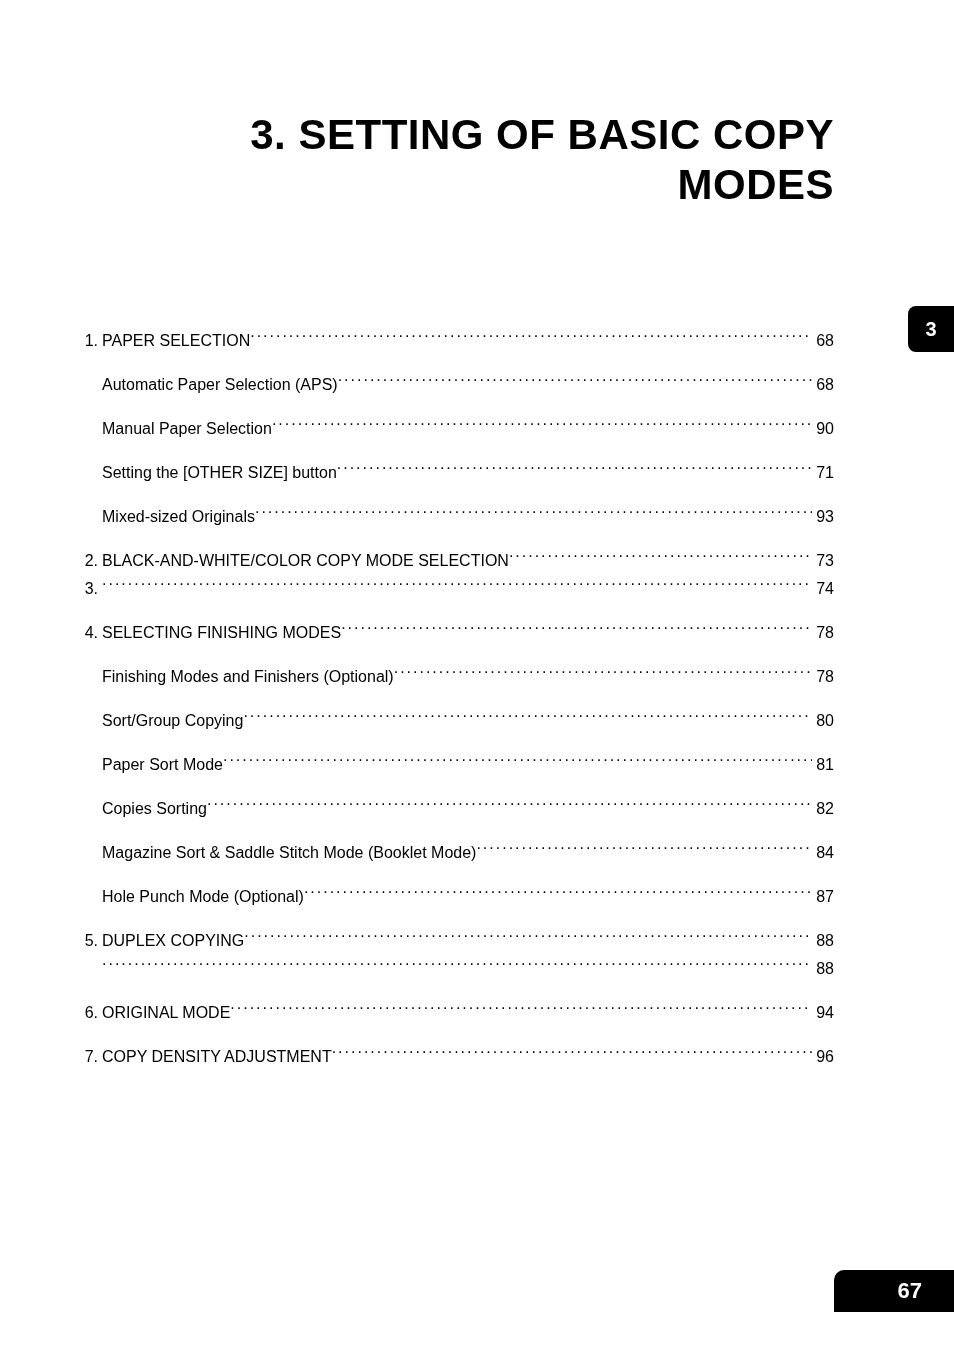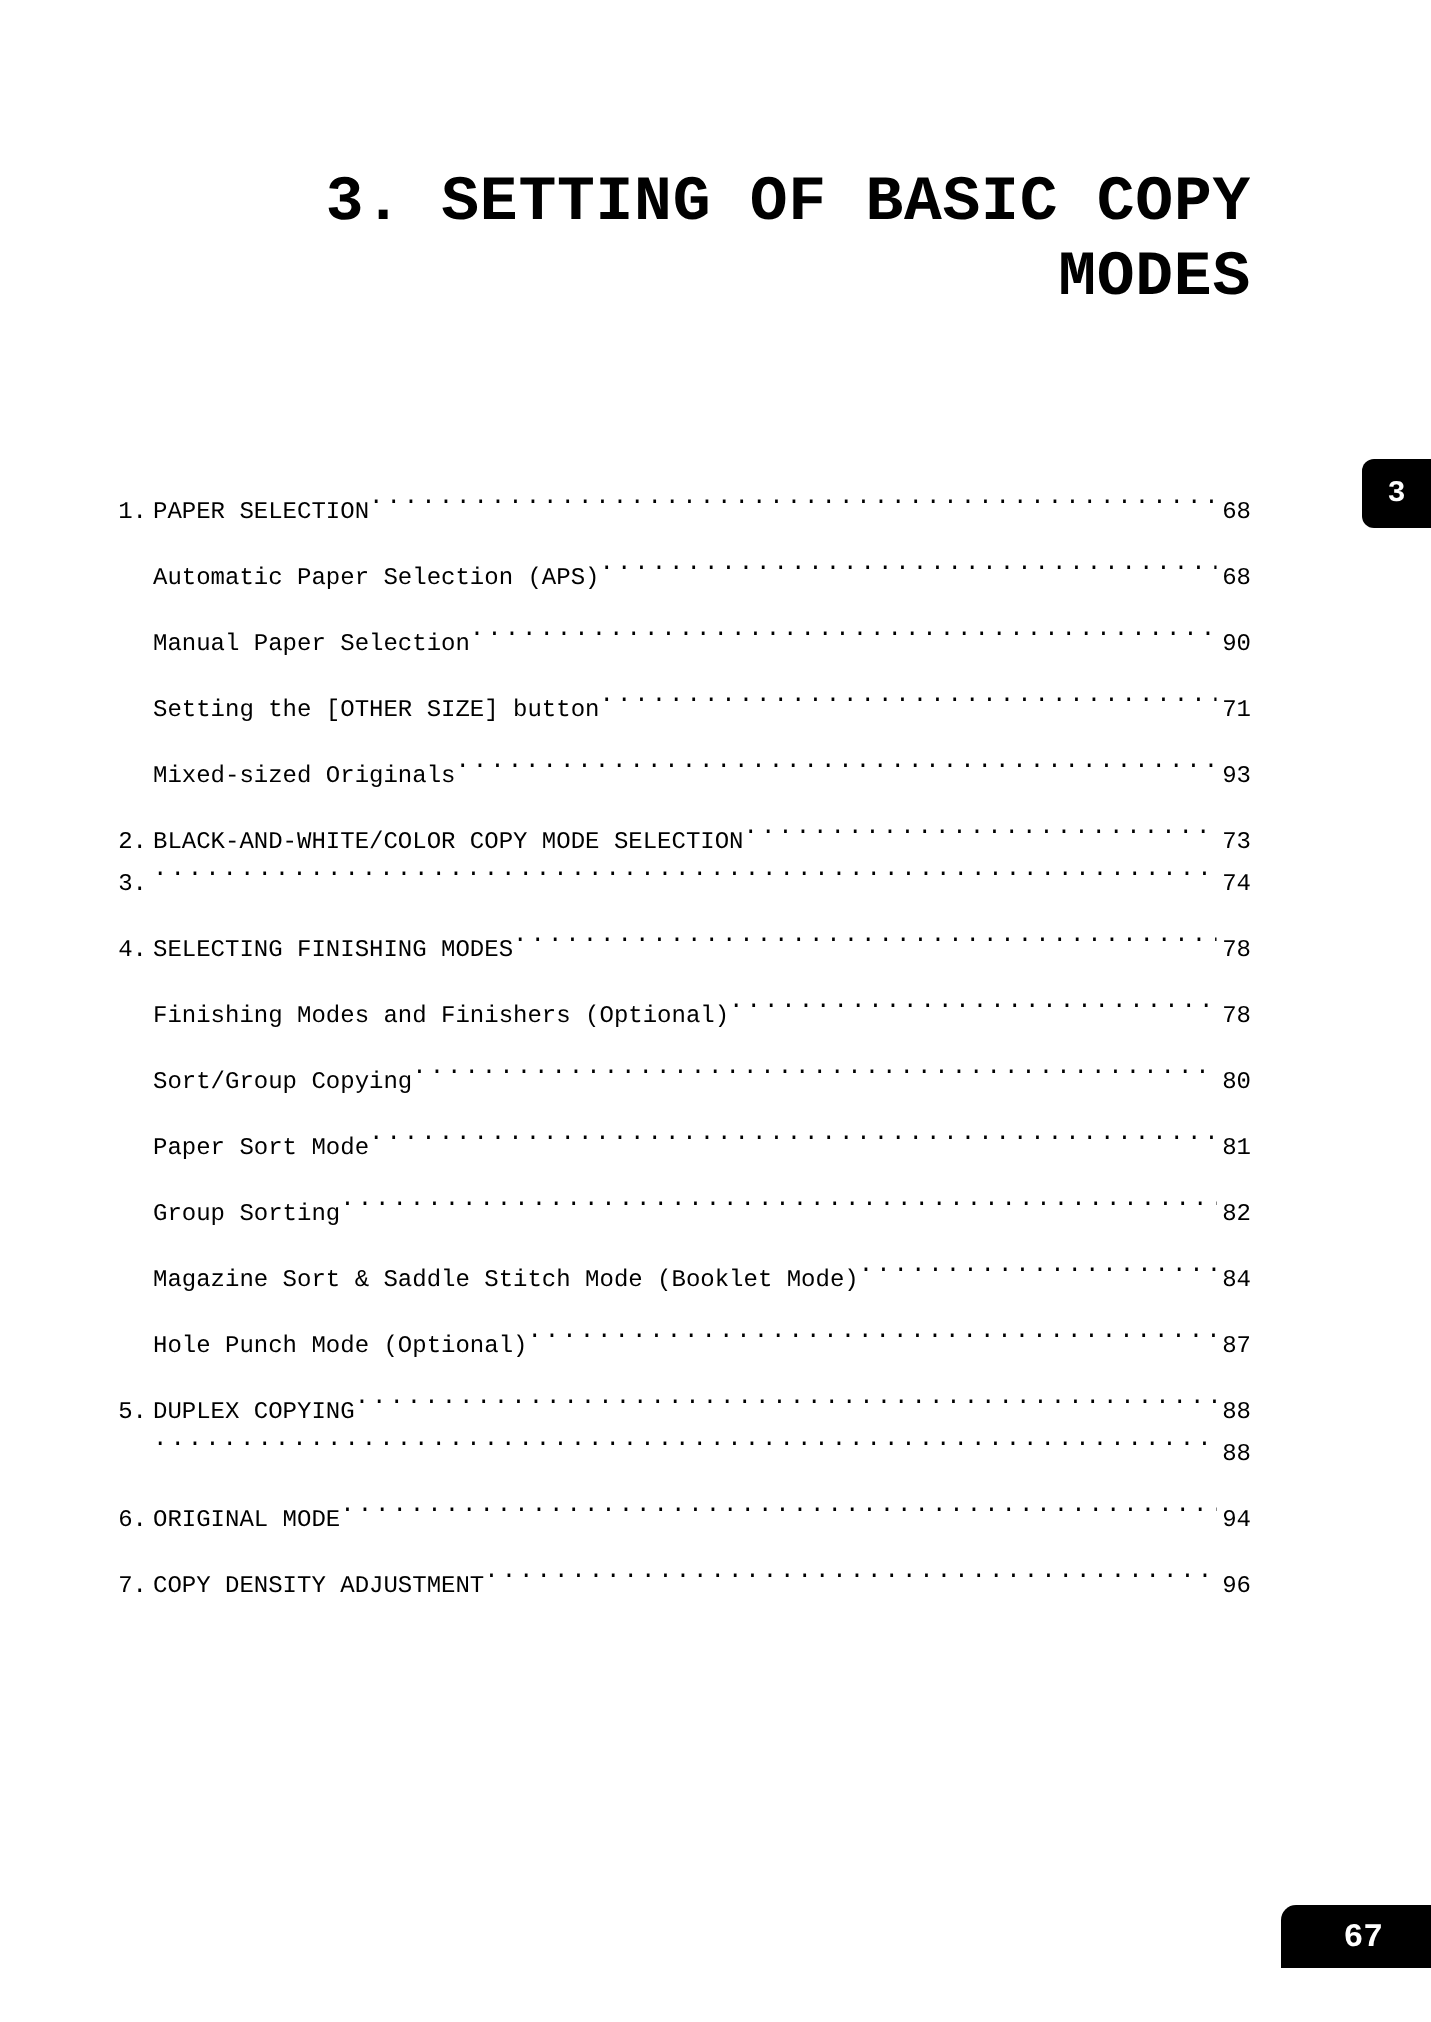--- a/index.html
+++ b/index.html
@@ -1,28 +1,28 @@
 <!DOCTYPE html>
 <html><head>
 <meta charset="utf-8">
 <style>
   * { box-sizing: border-box; margin: 0; padding: 0; }
   html, body { width: 954px; height: 1348px; background: #fff; font-family: Arial, Helvetica, sans-serif; color: #000; }
-  .page { position: relative; width: 954px; height: 1348px; padding: 110px 120px 0 78px; font-family: Liberation Mono, monospace; }
+  .page { position: relative; width: 954px; height: 1348px; padding: 110px 120px 0 78px; }
   .title { font-size: 42px; font-weight: 700; text-align: right; line-height: 1.2; letter-spacing: 0.5px; margin-right: 0; }
   .side-tab { position: absolute; right: 0; top: 306px; width: 46px; height: 46px; background: #000; border-radius: 8px 0 0 8px; color: #fff; font-weight: 700; font-size: 20px; display: flex; align-items: center; justify-content: center; }
   .toc { margin-top: 100px; }
   .toc-row { display: flex; align-items: baseline; font-size: 16px; line-height: 28px; white-space: nowrap; }
   .toc-num { width: 24px; flex: 0 0 24px; text-align: right; padding-right: 4px; }
   .toc-label { flex: 0 0 auto; margin-top: 16px; }
   .toc-dots { flex: 1 1 auto; overflow: hidden; position: relative; height: 1em; }
   .toc-dots::after { content: "............................................................................................................................................................................................................"; position: absolute; left: 0; bottom: 0; letter-spacing: 2px; color: #000; font-size: 16px; }
   .toc-page { flex: 0 0 auto; padding-left: 4px; }
   .sub .toc-num { visibility: hidden; }
-  .footer-tab { position: absolute; right: 0; bottom: 36px; width: 100px; height: 42px; background: #000; border-radius: 10px 0 0 0; color: #fff; font-weight: 700; font-size: 22px; display: flex; align-items: center; justify-content: flex-end; padding-right: 32px; }
+  .footer-tab { position: absolute; right: 0; bottom: 36px; width: 120px; height: 42px; background: #000; border-radius: 10px 0 0 0; color: #fff; font-weight: 700; font-size: 22px; display: flex; align-items: center; justify-content: flex-end; padding-right: 32px; }
 </style>
 </head>
 <body>
 
 <div class="page">
   <h1 class="title">
     <span>3. SETTING OF BASIC COPY</span><br>
     <span>MODES</span>
   </h1>
 
@@ -91,21 +91,21 @@
         <span class="toc-page">80</span>
       </div>
       <div class="toc-row sub">
         <span class="toc-num"></span>
         <span class="toc-label">Paper Sort Mode</span>
         <span class="toc-dots"></span>
         <span class="toc-page">81</span>
       </div>
       <div class="toc-row sub">
         <span class="toc-num"></span>
-        <span class="toc-label">Group Sorting</span>
+        <span class="toc-label">Copies Sorting</span>
         <span class="toc-dots"></span>
         <span class="toc-page">82</span>
       </div>
       <div class="toc-row sub">
         <span class="toc-num"></span>
         <span class="toc-label">Magazine Sort &amp; Saddle Stitch Mode (Booklet Mode)</span>
         <span class="toc-dots"></span>
         <span class="toc-page">84</span>
       </div>
       <div class="toc-row sub">

